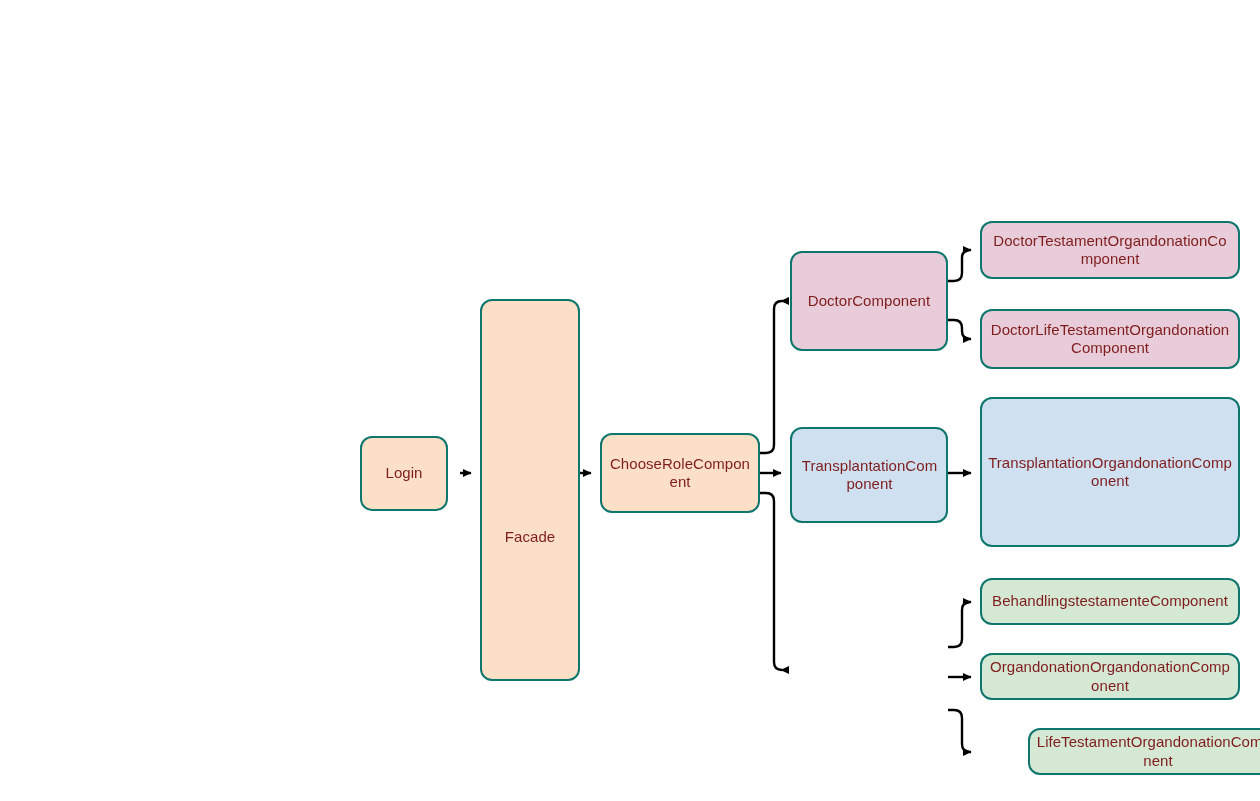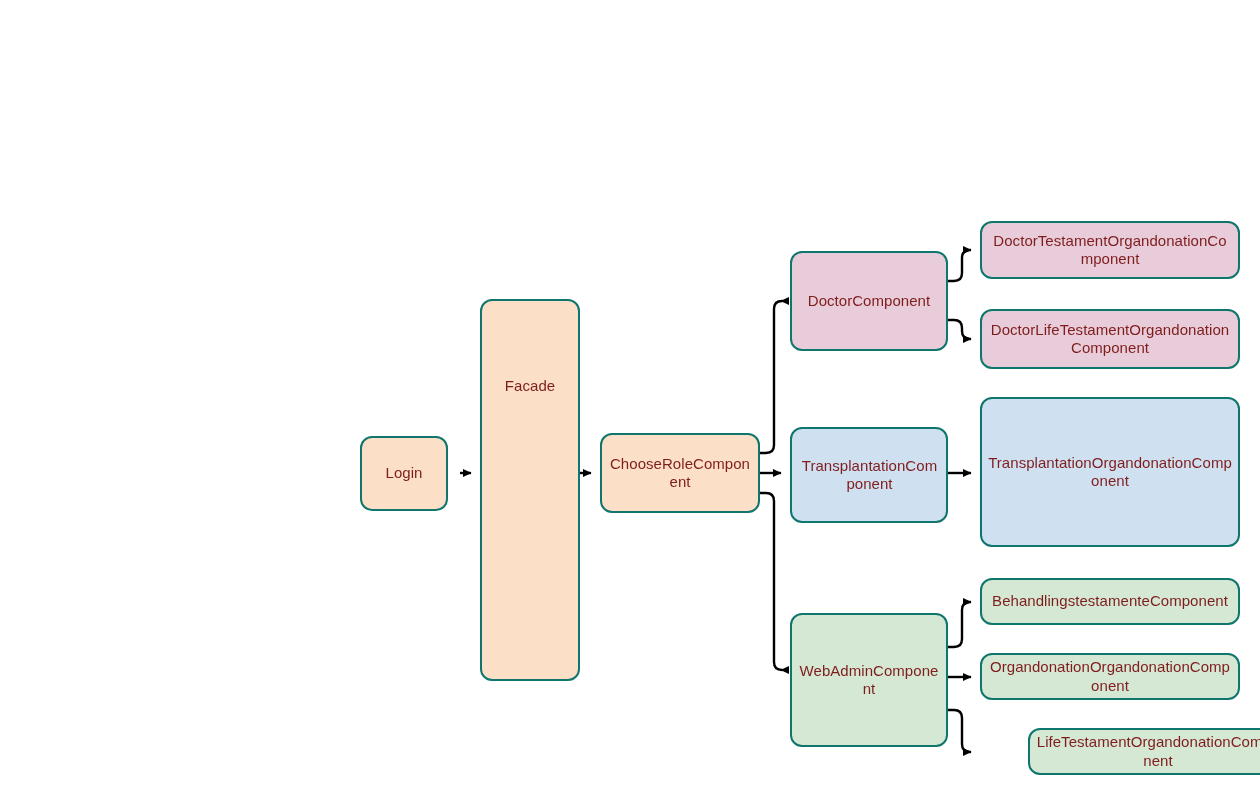--- a/index.html
+++ b/index.html
@@ -48,22 +48,22 @@
   .node.fill-orange { background: #fbe0c7; }
   .node.fill-pink   { background: #e8ccd9; }
   .node.fill-blue   { background: #cfe0f1; }
   .node.fill-green  { background: #d5e8d4; }
   .node-label {
     display: block;
     width: 100%;
   }
   
   .node.align-facade {
-    align-items: flex-start;
-    padding-top: 76px;
+    align-items: center;
+    padding-top: 96px;
   }
 </style>
 </head>
 <body>
 
 <div id="canvas">
 
   <svg id="edge-layer" viewBox="0 0 1260 801" width="1260" height="801" xmlns="http://www.w3.org/2000/svg">
     <defs>
       <marker id="arrowhead" markerWidth="9" markerHeight="9" refX="8" refY="4.5" orient="auto" markerUnits="userSpaceOnUse">
@@ -122,23 +122,20 @@
   </div>
 
   <div class="node fill-blue" style="left: 790px; top: 427px; width: 158px; height: 96px; background: rgb(207, 224, 241); padding-left: 7px;">
     <span class="node-label">TransplantationComponent</span>
   </div>
 
   <div class="node fill-blue" style="left: 980px; top: 397px; width: 260px; height: 150px; background: rgb(207, 224, 241);">
     <span class="node-label">TransplantationOrgandonationComponent</span>
   </div>
 
-  <div class="node fill-green" style="left: 790px; top: 613px; width: 158px; height: 134px; background: rgb(213, 232, 212);">
-    <span class="node-label">WebAdminComponent</span>
-  </div>
 
   <div class="node fill-green" style="left: 980px; top: 578px; width: 260px; height: 47px; background: rgb(213, 232, 212); border-radius: 12px;">
     <span class="node-label">BehandlingstestamenteComponent</span>
   </div>
 
   <div class="node fill-green" style="left: 980px; top: 653px; width: 260px; height: 47px; background: rgb(213, 232, 212); align-items: center;">
     <span class="node-label">OrgandonationOrgandonationComponent</span>
   </div>
 
   <div class="node fill-green" style="left: 980px; top: 728px; width: 260px; height: 47px; background: rgb(213, 232, 212); margin-left: 48px;">

